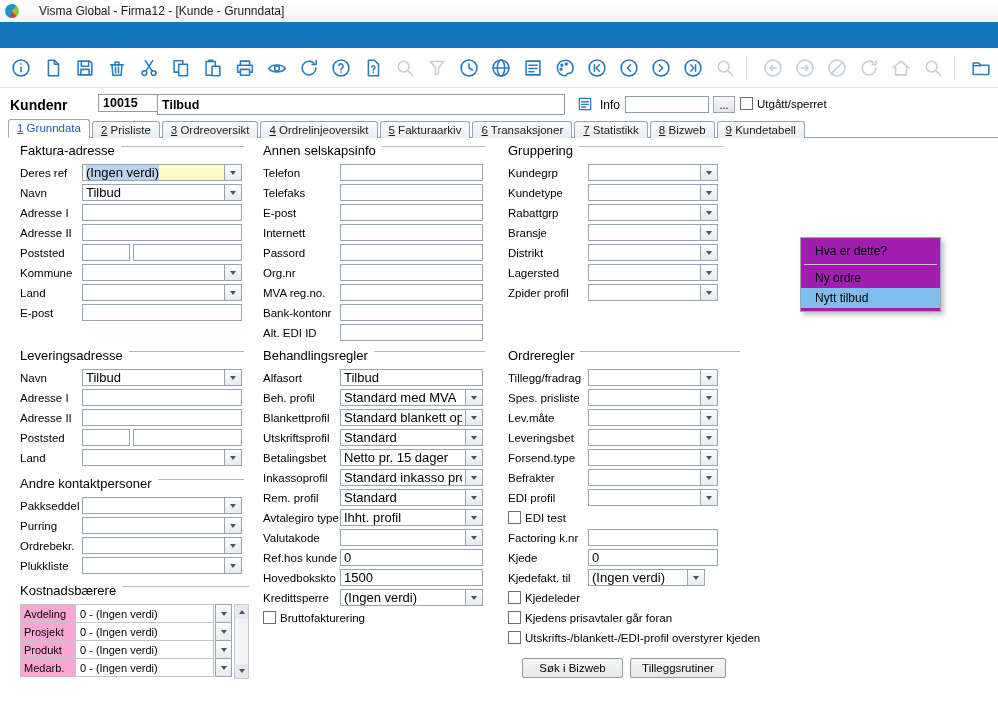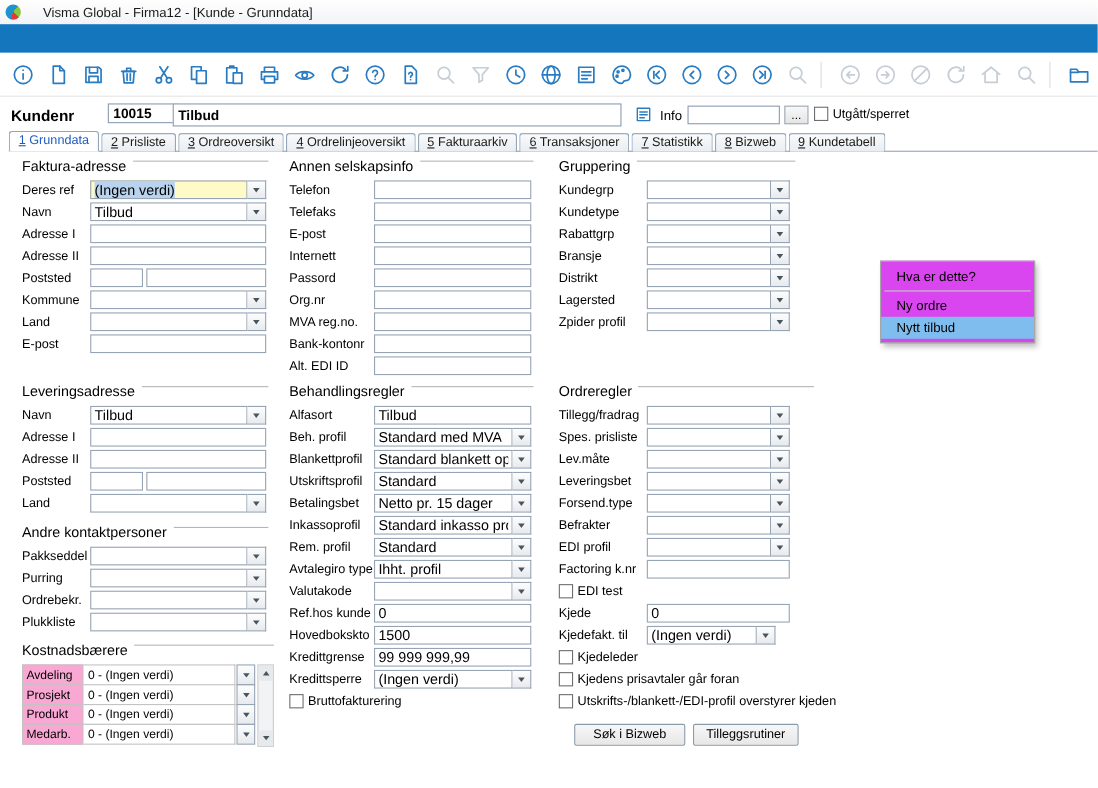--- a/index.html
+++ b/index.html
@@ -124,21 +124,21 @@
     border-top:4px solid #47555f;display:block;}
   .kstrack{flex:1;}
 
   
   .btn{position:absolute;height:20px;background:linear-gradient(#f7f7f7,#e7e7e7);
     border:1px solid #8b9aa7;border-radius:2px;font-size:11.5px;font-family:inherit;padding:0 10px;}
   #btn-bizweb{left:522px;top:570px;width:101px;}
   #btn-tillegg{left:630px;top:570px;width:96px;}
 
   
-  .ctxmenu{position:absolute;left:800px;top:149px;width:141px;background:#d946ef;
+  .ctxmenu{position:absolute;left:800px;top:149px;width:141px;background:#a21caf;
     border:1px solid #a6a6a6;box-shadow:3px 3px 5px rgba(0,0,0,.25);padding:3px 0;z-index:50;}
   .ctxitem{height:20px;display:flex;align-items:center;padding:0 14px;font-size:12px;white-space:nowrap;}
   .ctxitem.highlight{background:#7fbdee;}
   .ctxitem.separator{height:1px;padding:0;margin:3px 3px;background:#c9c9c9;}
 </style>
 </head>
 <body>
 
 <div class="titlebar">
   <span class="applogo"></span>
@@ -980,30 +980,20 @@
         <div class="frow input">
     <span class="flabel">Hovedbokskto</span>
     <span class="fctrl">
       <span class="fbox b1">
               <span class="ftext">1500</span>
             </span>
 
     </span>
 
   </div>
-        <div class="frow input">
-    <span class="flabel">Kredittgrense</span>
-    <span class="fctrl">
-      <span class="fbox b1">
-              <span class="ftext">99 999 999,99</span>
-            </span>
-
-    </span>
-
-  </div>
         <div class="frow combo">
     <span class="flabel">Kredittsperre</span>
     <span class="fctrl">
       <span class="fbox b1">
               <span class="ftext">(Ingen verdi)</span>
             </span>
 
       <span class="dd">
               <i class="chev"></i>
             </span>
@@ -1110,36 +1100,36 @@
       <span class="fbox b1">
               <span class="ftext"></span>
             </span>
 
       <span class="dd">
               <i class="chev"></i>
             </span>
     </span>
 
   </div>
-        <div class="frow input">
-    <span class="flabel">Factoring k.nr</span>
-    <span class="fctrl">
-      <span class="fbox b1">
-              <span class="ftext"></span>
-            </span>
-
-    </span>
-
-  </div>
         <div class="frow check">
 
     <span class="chkwrap">
       <span class="cbox"></span>
       <span class="clabel">EDI test</span>
     </span>
+  </div>
+        <div class="frow input">
+    <span class="flabel">Factoring k.nr</span>
+    <span class="fctrl">
+      <span class="fbox b1">
+              <span class="ftext"></span>
+            </span>
+
+    </span>
+
   </div>
         <div class="frow input">
     <span class="flabel">Kjede</span>
     <span class="fctrl">
       <span class="fbox b1">
               <span class="ftext">0</span>
             </span>
 
     </span>
 

